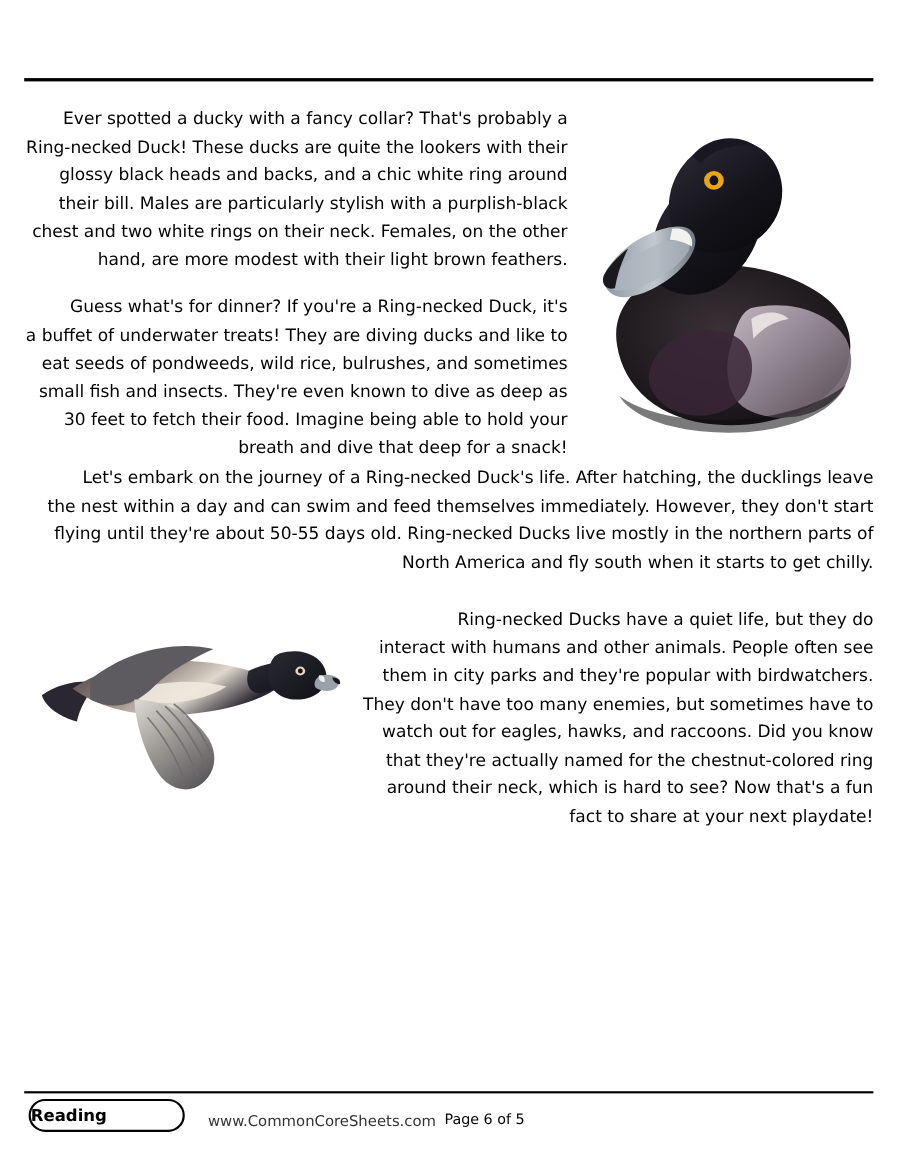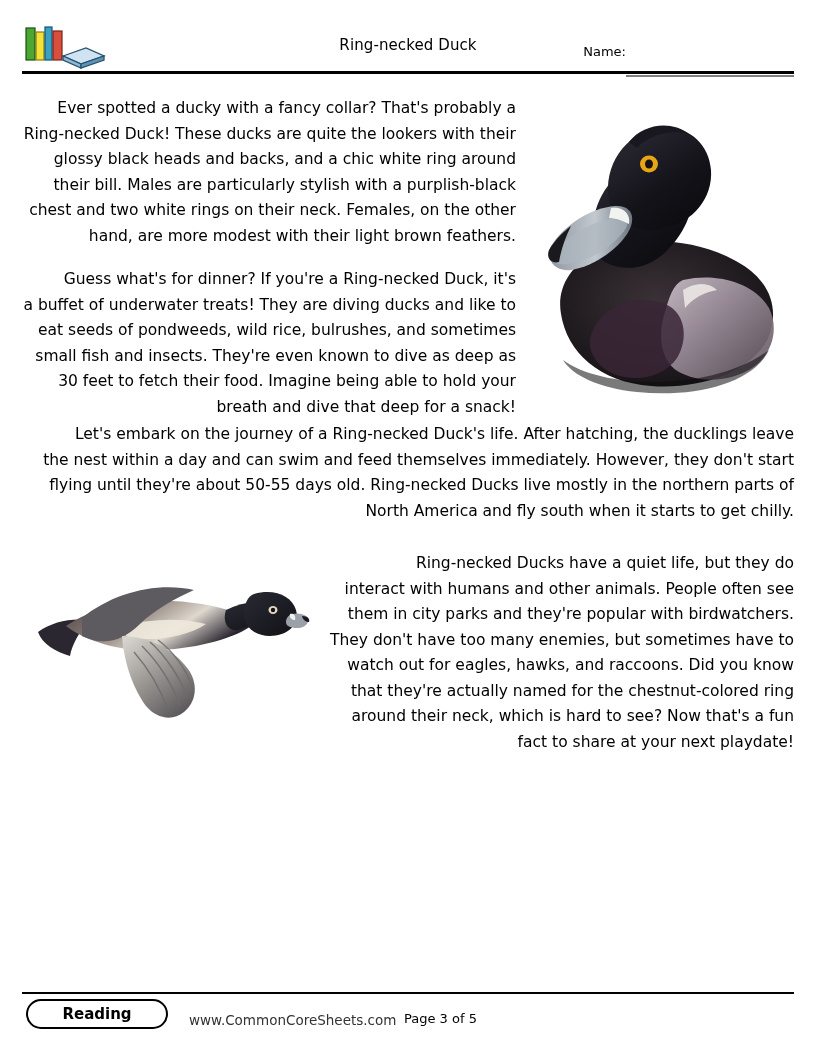--- a/index.html
+++ b/index.html
@@ -131,21 +131,21 @@
     top: 999px;
     width: 142px;
     height: 30px;
     border: 2px solid #000;
     border-radius: 15px;
     background: #fff;
     box-sizing: border-box;
   }
   .reading-pill span {
     display: block;
-    text-align: center;
+    text-align: left;
     line-height: 26px;
     font-size: 15px;
     font-weight: bold;
     color: #000;
   }
   .site-url {
     position: absolute;
     left: 173px;
     top: 1012px;
     font-size: 13.5px;
@@ -158,44 +158,20 @@
     top: 1011px;
     font-size: 13px;
     color: #000;
   }
 </style>
 </head>
 <body>
 
 <div class="page">
 
-  <div class="header">
-
-    <div class="books-icon">
-      <svg width="84" height="46" viewBox="0 0 84 46" xmlns="http://www.w3.org/2000/svg">
-        <rect x="4" y="2" width="9" height="32" fill="#4aa832" stroke="#1d4f12" stroke-width="1.2"></rect>
-        <rect x="14" y="6" width="8" height="28" fill="#f2e23a" stroke="#8a7c10" stroke-width="1.2"></rect>
-        <rect x="23" y="1" width="7" height="33" fill="#3aa0c4" stroke="#15556e" stroke-width="1.2"></rect>
-        <rect x="31" y="5" width="9" height="29" fill="#d94f3d" stroke="#7a2418" stroke-width="1.2"></rect>
-        <path d="M41 30 L64 22 L82 30 L59 38 Z" fill="#cfe3f2" stroke="#27526e" stroke-width="1.3"></path>
-        <path d="M41 30 L41 34 L59 42 L59 38 Z" fill="#8fb8d4" stroke="#27526e" stroke-width="1.3"></path>
-        <path d="M59 38 L59 42 L82 34 L82 30 Z" fill="#5e93b8" stroke="#27526e" stroke-width="1.3"></path>
-      </svg>
-    </div>
-
-    <div class="header-title">Ring-necked Duck</div>
-
-    <div class="name-label">Name:</div>
-
-    <div class="name-line">
-      <svg width="168" height="2" viewBox="0 0 168 2" xmlns="http://www.w3.org/2000/svg">
-        <line x1="0" y1="1" x2="168" y2="1" stroke="#000" stroke-width="1"></line>
-      </svg>
-    </div>
-  </div>
 
   <div class="header-rule"></div>
 
   <div class="duck-swim">
     <svg width="256" height="296" viewBox="0 0 256 296" xmlns="http://www.w3.org/2000/svg">
       <defs>
         <radialGradient id="bodyG" cx="45%" cy="40%" r="70%">
           <stop offset="0%" stop-color="#3a3136"></stop>
           <stop offset="60%" stop-color="#211c20"></stop>
           <stop offset="100%" stop-color="#121012"></stop>
@@ -309,15 +285,15 @@
     <p class="blk para-indent">Ring-necked Ducks have a quiet life, but they do interact with humans and other animals. People often see them in city parks and they're popular with birdwatchers. They don't have too many enemies, but sometimes have to watch out for eagles, hawks, and raccoons. Did you know that they're actually named for the chestnut-colored ring around their neck, which is hard to see? Now that's a fun fact to share at your next playdate!</p>
   </div>
 
   <div class="footer-rule"></div>
 
   <div class="reading-pill">
     <span>Reading</span>
   </div>
 
   <div class="site-url">www.CommonCoreSheets.com</div>
-  <div class="page-number">Page 3 of 5</div>
+  <div class="page-number">Page 6 of 5</div>
 
 </div>
 
 </body></html>

